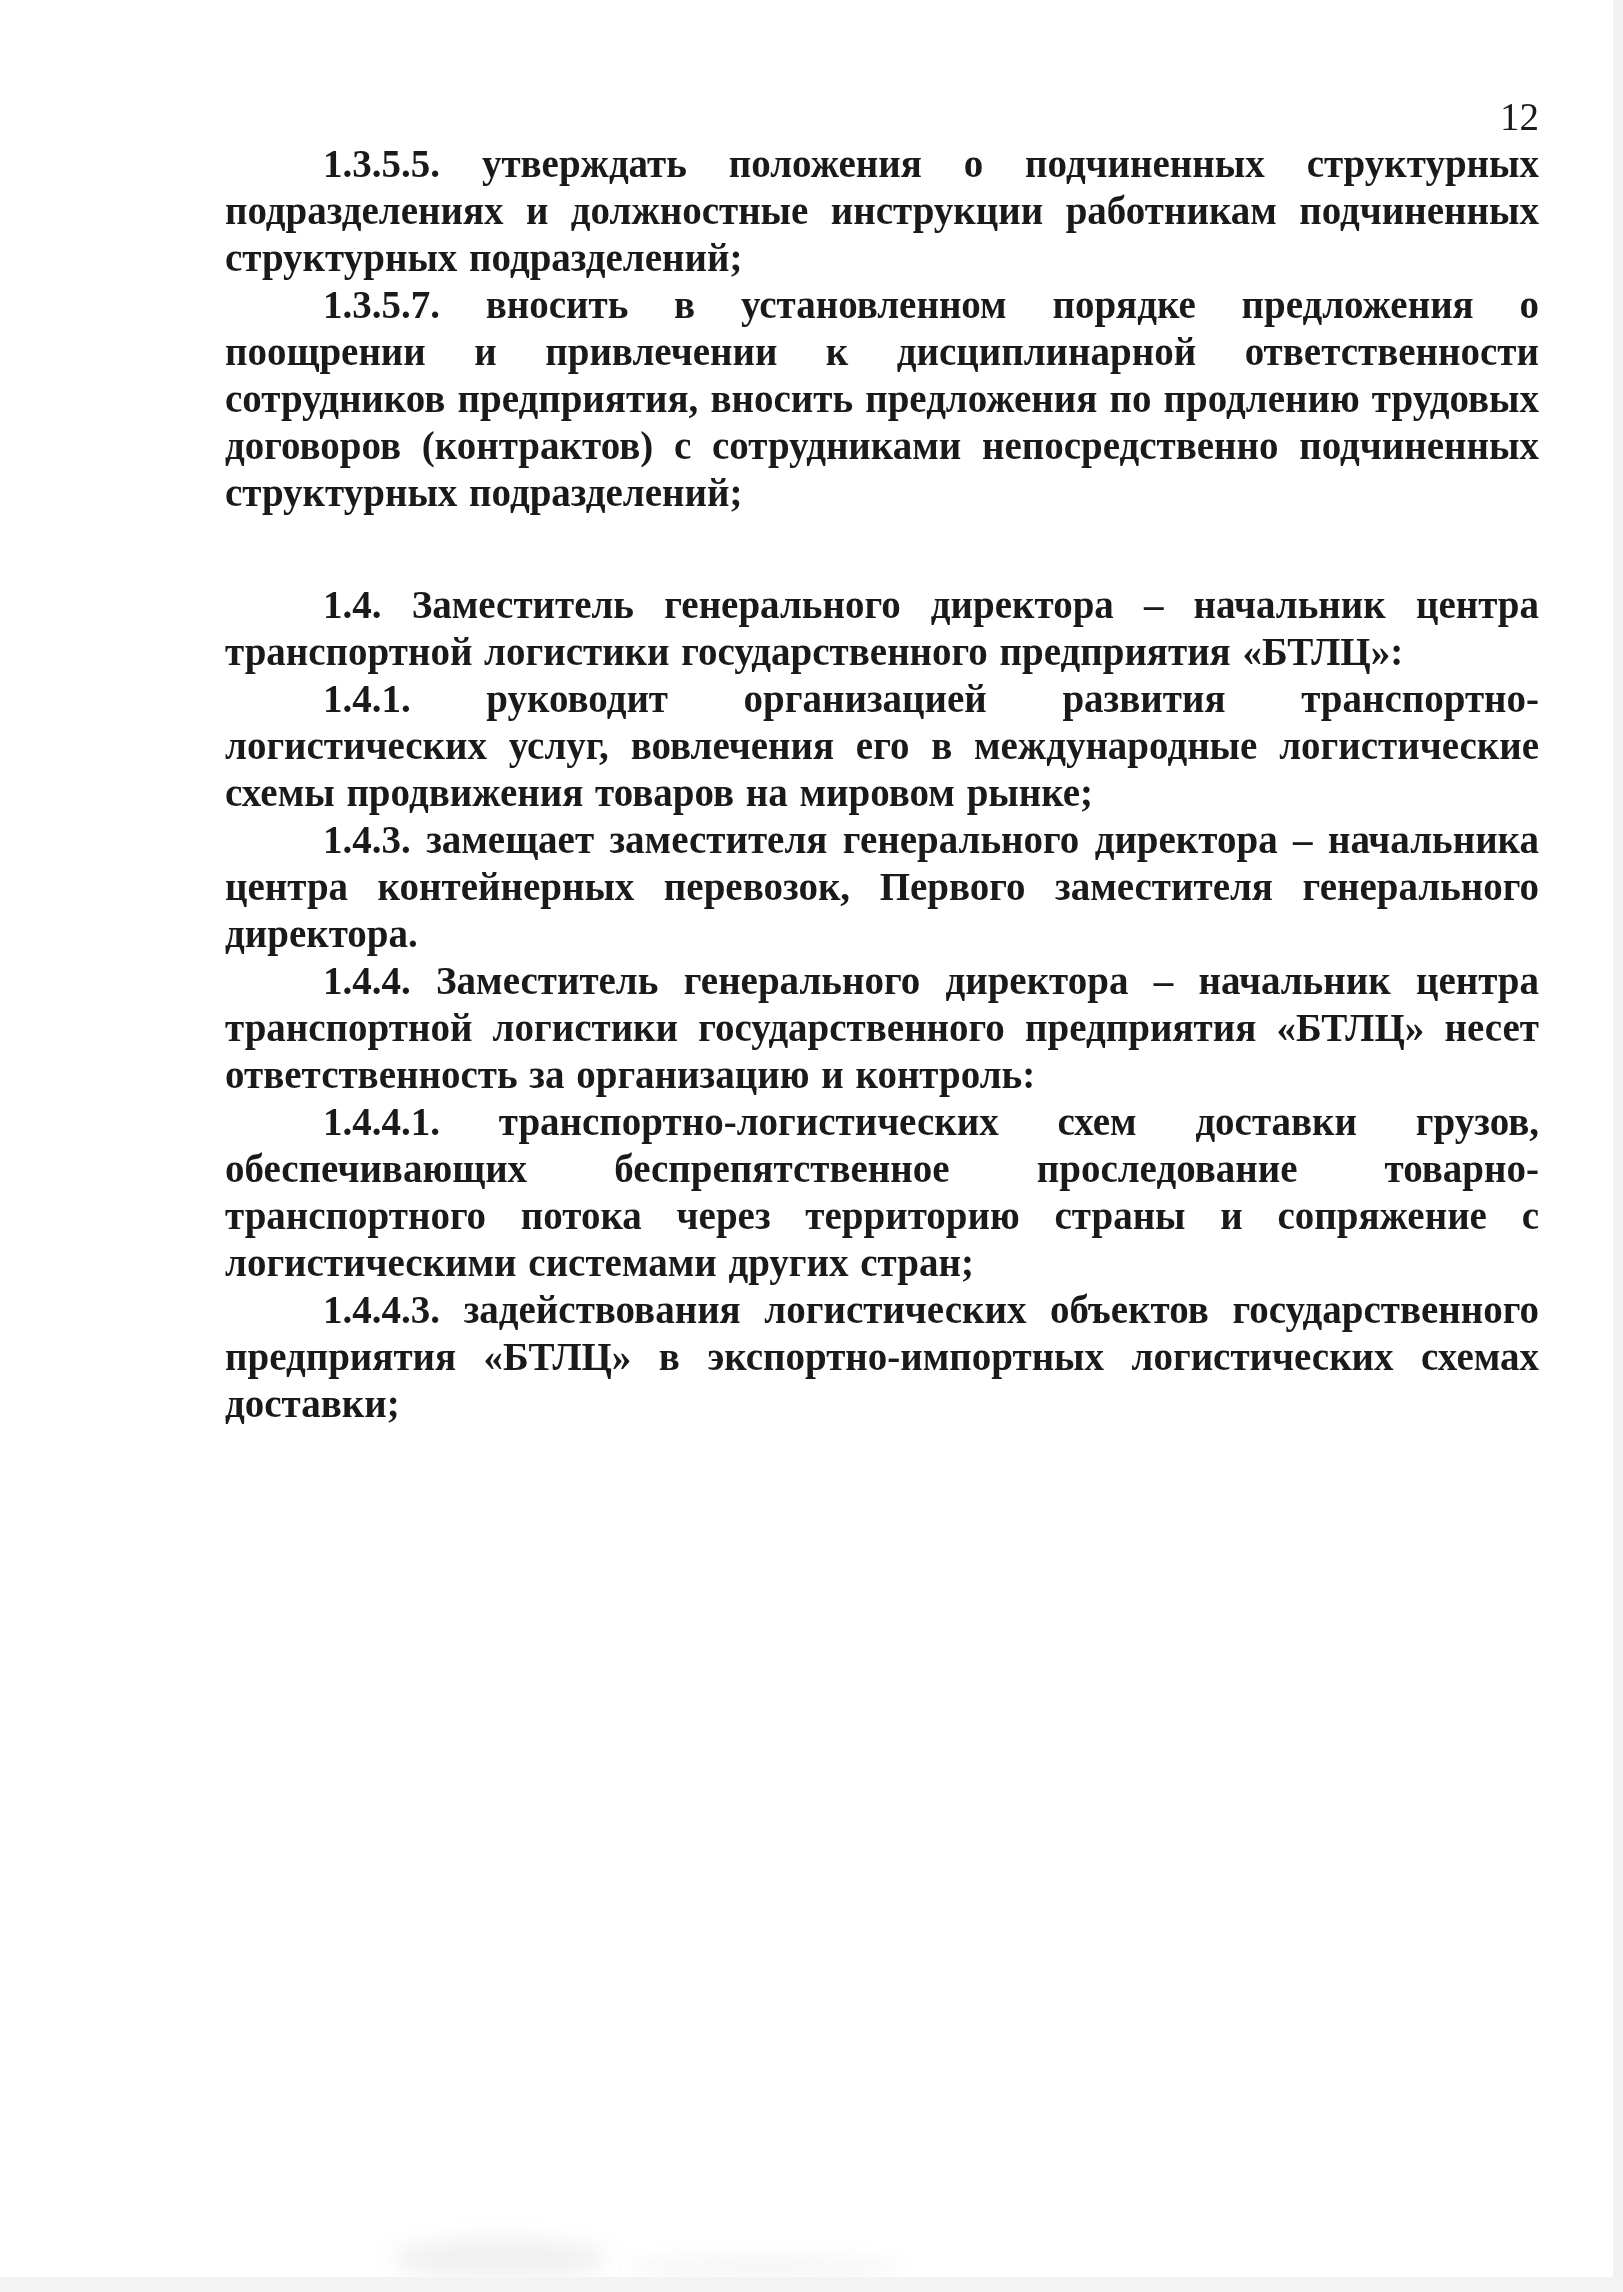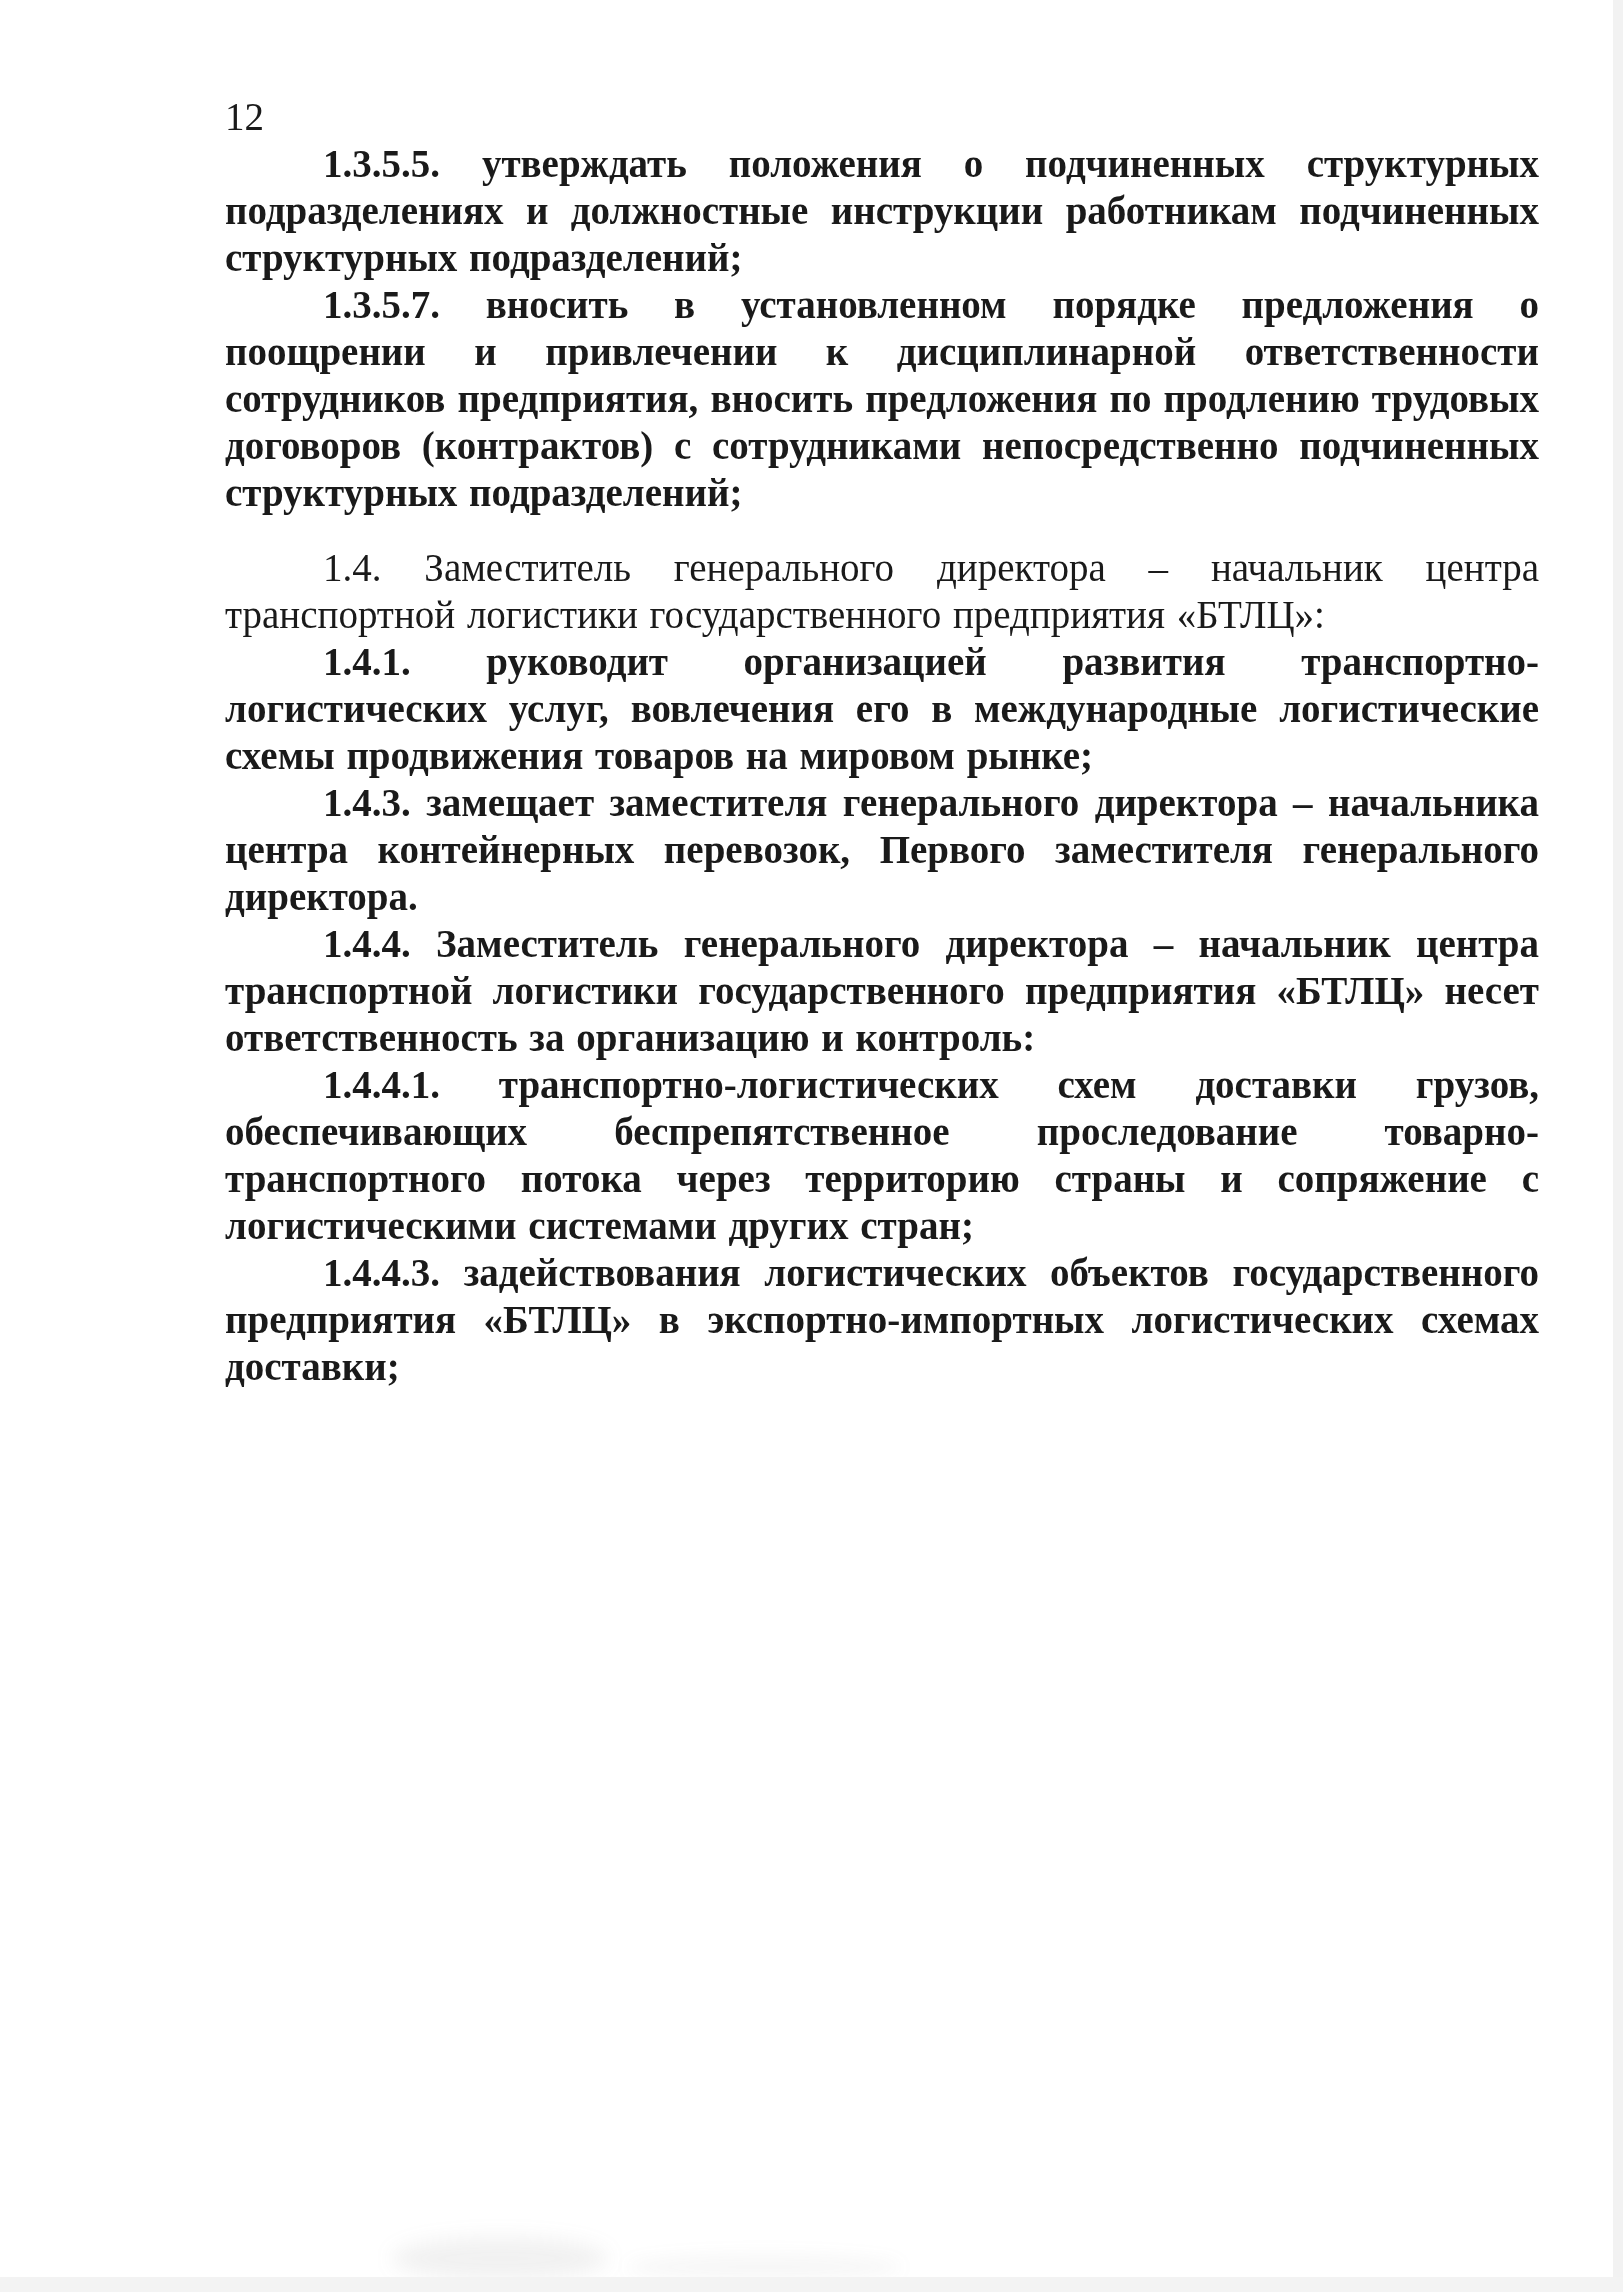--- a/index.html
+++ b/index.html
@@ -15,36 +15,36 @@
     font-family: "Liberation Serif", "DejaVu Serif", serif;
     color: #1a1a1a;
   }
   .page {
     position: absolute;
     top: 0; left: 0; right: 0; bottom: 0;
     padding: 93px 84px 0 225px;
     box-sizing: border-box;
   }
   .page-number {
-    text-align: left;
+    text-align: right;
     font-size: 39px;
     line-height: 47px;
   }
   .para {
     margin: 0;
     font-size: 39px;
     line-height: 47px;
     text-align: justify;
     text-indent: 98px;
     word-spacing: 2px;
     font-weight: bold;
   }
   .heading {
-    font-weight: normal;
-    margin-top: 28px;
+    font-weight: bold;
+    margin-top: 65px;
   }
   .scan-smudge {
     position: absolute;
     left: 392px;
     top: 2237px;
     width: 216px;
     height: 43px;
     background: rgba(120,120,120,0.10);
     border-radius: 50%;
     filter: blur(9.8px);

